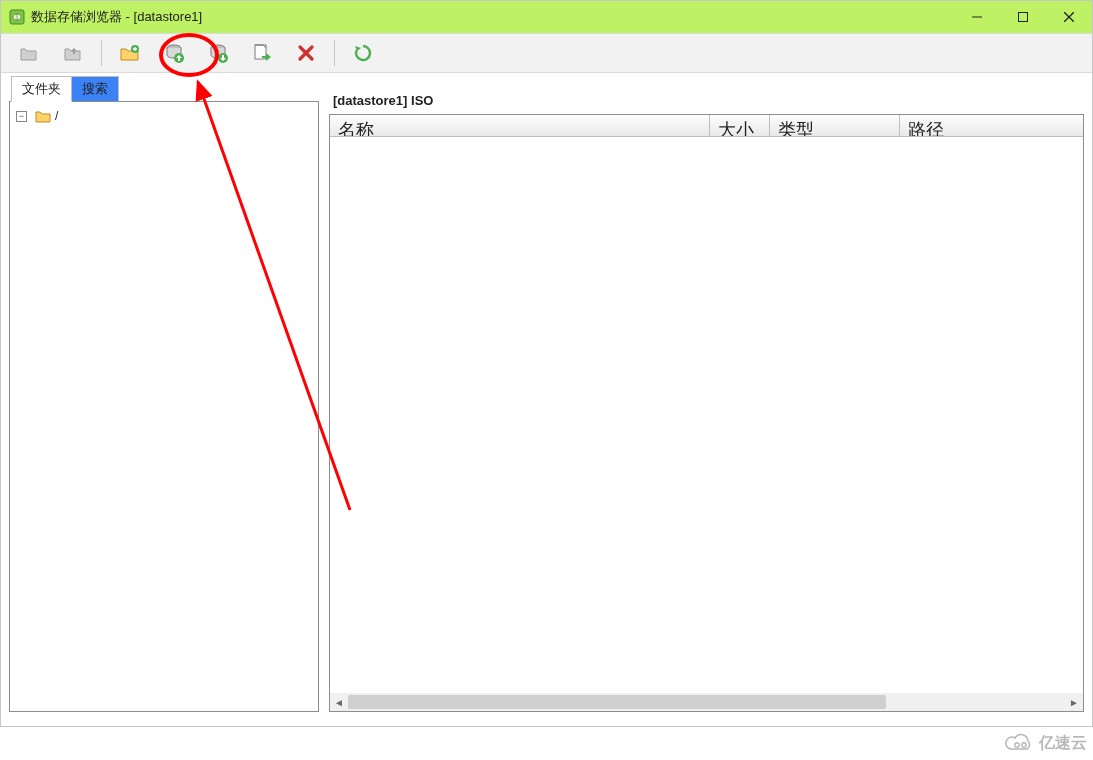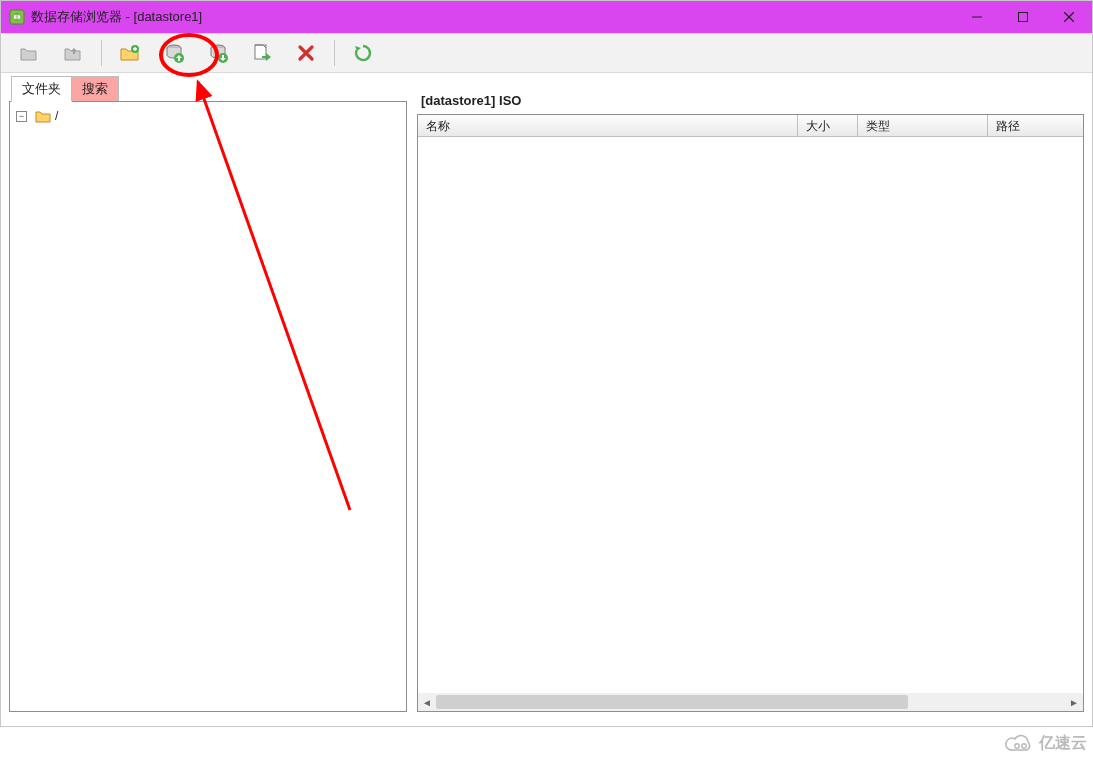--- a/index.html
+++ b/index.html
@@ -2,67 +2,67 @@
 <html><head>
 <meta charset="utf-8">
 <style>
   * { box-sizing: border-box; }
   html, body { margin:0; padding:0; font-family: "Microsoft YaHei", Tahoma, sans-serif; font-size:12px; color:#222; }
   body { width:1093px; height:760px; background:#fff; position:relative; overflow:hidden; }
 
   .window { position:absolute; left:0; top:0; width:1093px; height:727px; border:1px solid #c7c7c7; background:#fff; display:flex; flex-direction:column; }
 
   
-  .titlebar { height:32px; display:flex; align-items:center; padding:0 0 0 8px; background:#d946ef; }
+  .titlebar { height:32px; display:flex; align-items:center; padding:0 0 0 8px; background:#bef264; }
   .titlebar .app-icon { width:16px; height:16px; margin-right:6px; }
   .titlebar .title-text { flex:0 0 auto; font-size:13px; }
   .titlebar .spacer { flex:1; }
   .win-btn { width:46px; height:32px; display:flex; align-items:center; justify-content:center; }
   .win-btn svg { display:block; }
 
   
   .toolbar { height:40px; background:#f2f2f2; border-top:1px solid #d9d9d9; border-bottom:1px solid #d9d9d9; display:flex; align-items:center; padding:0 6px; }
   .tb-btn { width:40px; height:36px; display:flex; align-items:center; justify-content:center; margin:0 2px; border:1px solid transparent; border-radius:2px; }
   .tb-sep { width:1px; height:26px; background:#c8c8c8; margin:0 6px; }
 
   
   .body { flex:1; display:flex; min-height:0; padding:0 0 10px 0; }
 
-  .left-pane { width:398px; display:flex; flex-direction:column; margin:4px 0 4px 8px; }
+  .left-pane { width:310px; display:flex; flex-direction:column; margin:4px 0 4px 8px; }
   .tabstrip { height:24px; display:flex; align-items:flex-end; padding-left:2px; }
-  .tab { padding:3px 10px; font-size:13px; border:1px solid #bdbdbd; border-bottom:none; background:#fca5a5; margin-right:-1px; position:relative; }
+  .tab { padding:3px 10px; font-size:13px; border:1px solid #bdbdbd; border-bottom:none; background:#3b82f6; margin-right:-1px; position:relative; }
   .tab.active { background:#fff; border-bottom:1px solid #fff; z-index:2; top:1px; }
   .tree-box { flex:1; border:1px solid #8e8e8e; background:#fff; padding:4px 6px; overflow:auto; }
   .tree-node { display:flex; align-items:center; height:20px; }
   .tree-toggle { width:11px; height:11px; border:1px solid #888; font-size:9px; line-height:9px; text-align:center; margin-right:4px; color:#555; background:#fff; }
   .tree-dots { display:inline-block; width:18px; height:10px; border-bottom:1px dotted #999; border-left:1px dotted #999; margin:0 2px 4px 6px; }
   .folder-icon { width:16px; height:14px; margin:0 4px; }
   .tree-label { font-size:12px; }
 
   .right-pane { flex:1; display:flex; flex-direction:column; margin:16px 8px 4px 10px; min-width:0; }
   .path-label { font-size:13px; font-weight:bold; margin:4px 0 6px 4px; }
   .grid-wrap { flex:1; border:1px solid #8e8e8e; background:#fff; display:flex; flex-direction:column; min-height:0; }
   .grid-header { display:flex; height:22px; background:linear-gradient(#fdfdfd,#e9e9e9); border-bottom:1px solid #bfbfbf; }
-  .grid-col { border-right:1px solid #bfbfbf; padding:3px 8px; font-size:12px; white-space:nowrap; overflow:hidden; }
+  .grid-col { border-right:1px solid #bfbfbf; padding:3px 8px; font-size:18px; white-space:nowrap; overflow:hidden; }
   .grid-col.name { flex:0 0 380px; }
   .grid-col.size { flex:0 0 60px; }
   .grid-col.type { flex:0 0 130px; }
   .grid-col.path { flex:1; border-right:none;font-family:Liberation Serif, serif; }
   .grid-body { flex:1; background:#fff; }
   .hscroll { height:18px; background:#f0f0f0; display:flex; align-items:center; }
   .hscroll .arrow { width:18px; height:18px; display:flex; align-items:center; justify-content:center; color:#666; font-size:10px; }
   .hscroll .track { flex:1; height:18px; background:#f0f0f0; position:relative; }
   .hscroll .thumb { position:absolute; left:0; top:2px; height:14px; width:75%; background:#cfcfcf; border-radius:2px; }
 
   
   .anno-circle { position:absolute; left:159px; top:33px; width:60px; height:44px; border:4px solid #ff0000; border-radius:50%/50%; pointer-events:none; }
   .anno-arrow { position:absolute; left:0; top:0; width:1093px; height:727px; pointer-events:none; }
 
   
-  .watermark { position:absolute; right:6px; bottom:6px; color:#b9b9b9; font-size:16px; display:flex; align-items:flex-end; gap:4px; font-weight:bold; }
+  .watermark { position:absolute; right:6px; bottom:6px; color:#b9b9b9; font-size:16px; display:flex; align-items:flex-start; gap:4px; font-weight:bold; }
   .watermark .cloud { width:30px; height:20px; }
 
 </style>
 </head>
 <body>
 
 <div class="window">
 
   <div class="titlebar">
     <svg class="app-icon" viewBox="0 0 16 16">

